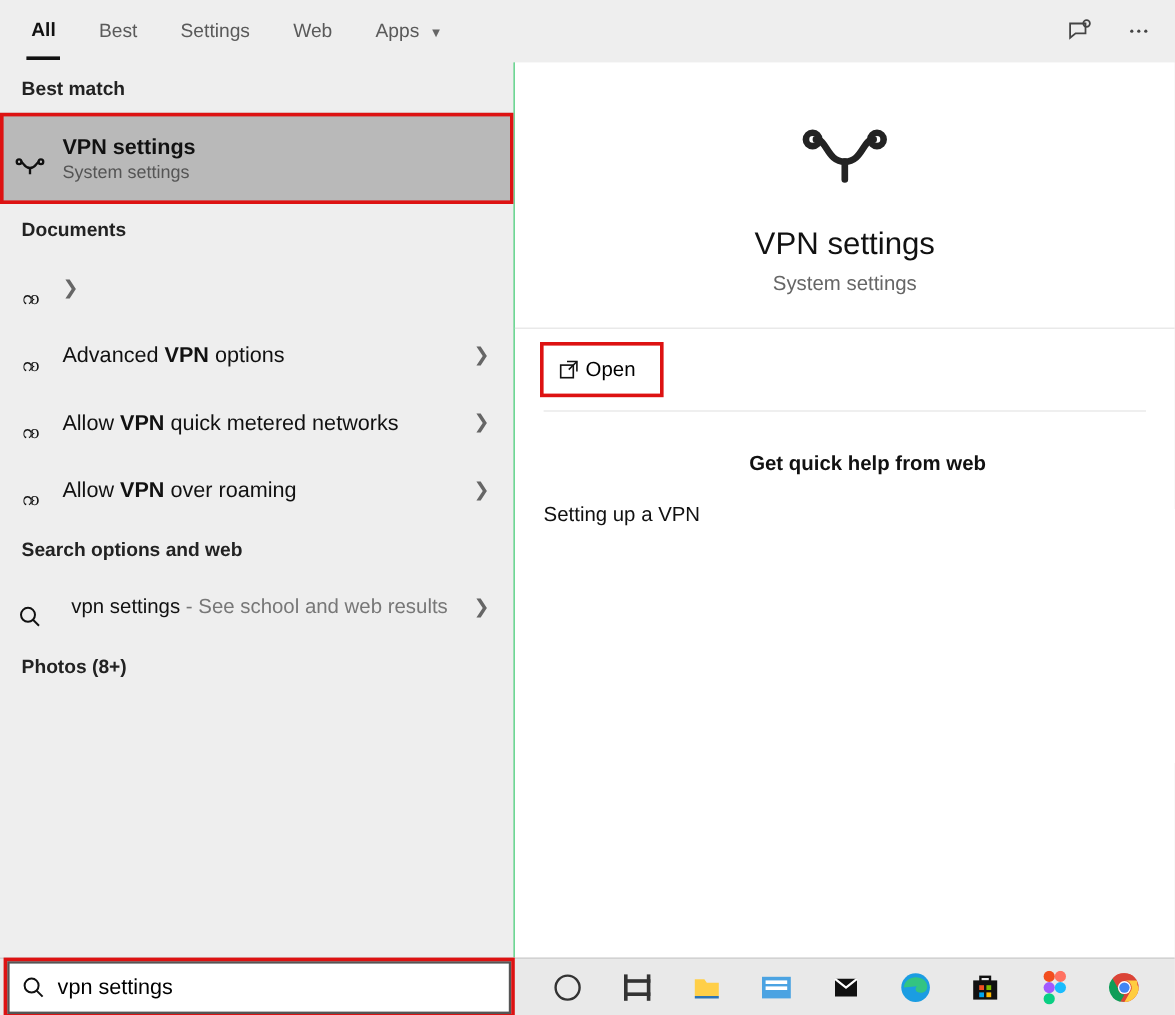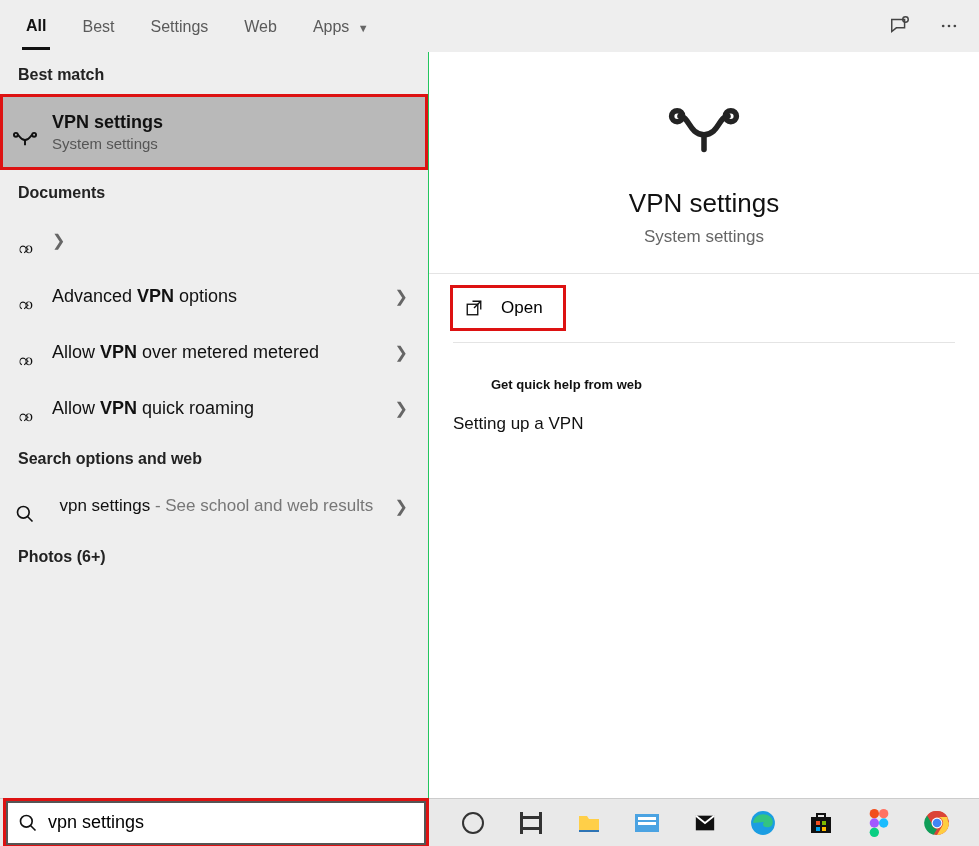--- a/index.html
+++ b/index.html
@@ -29,24 +29,24 @@
   .result .sub { font-size: 15px; color: #555; margin-top: 2px; }
   .result .chevron { color: #666; font-size: 16px; padding-right: 8px; }
   
   .vpn-glyph { font-family: monospace; font-size: 16px; letter-spacing: -2px; }
   
   
   .big-icon { margin-top: 32px; width: 74px; height: 58px; color: #232323; }
   .detail-title { font-size: 26px; color: #111; margin-top: 28px; }
   .detail-sub { font-size: 17px; color: #666; margin-top: 8px; }
   .detail-body { width: 100%; border-top: 1px solid #e4e4e4; margin-top: 26px; padding: 0 24px; }
-  .open-btn { display:inline-flex; align-items:center; gap:18px; padding: 10px 20px 10px 12px; margin-top: 14px; outline: 3px solid #dd1212; cursor:pointer; }
+  .open-btn { display:inline-flex; align-items:center; gap:5px; padding: 10px 20px 10px 12px; margin-top: 14px; outline: 3px solid #dd1212; cursor:pointer; }
   .open-btn .oicon { font-size: 16px; }
   .open-btn span { font-size: 17px; }
-  .help-head { font-weight: 600; font-size: 13px; color:#111; margin-top: 34px; margin-left: 38px; }
+  .help-head { font-weight: 600; font-size: 17px; color:#111; margin-top: 34px; margin-left: 38px; text-align: center; }
   .help-link { font-size: 17px; color:#111; margin-top: 22px; cursor:pointer; }
   
   
   .taskbar { position: absolute; bottom: 0; left: 0; right: 0; height: 48px; background: #e9e9e9; display:flex; align-items:center; border-top:1px solid #ccc; }
   .search-box { width: 420px; height: 44px; margin: 2px 0 2px 6px; background:#fff; border:2px solid #555; display:flex; align-items:center; padding: 0 10px; gap: 10px; outline: 3px solid #dd1212; }
   .search-box input { border:none; outline:none; font-size: 18px; flex:1; background:transparent; }
   .search-box .sicon { font-size: 18px; color:#111; }
   .task-icons { display:flex; align-items:center; gap: 32px; margin-left: 34px; }
   .task-icons .ti { width:26px; height:26px; display:flex; align-items:center; justify-content:center; font-size:22px; cursor:pointer; }
   
@@ -116,49 +116,49 @@
     <div class="result">
       <div class="ricon vpn-glyph">ᦅᦈ</div>
       <div class="text">
           <div class="title"><span>Advanced </span><b>VPN</b><span> options</span></div>
         </div>
       <div class="chevron">❯</div>
     </div>
     <div class="result">
       <div class="ricon vpn-glyph">ᦅᦈ</div>
       <div class="text">
-          <div class="title"><span>Allow </span><b>VPN</b><span> over metered metered</span></div>
-        </div>
-      <div class="chevron">❯</div>
-    </div>
-    <div class="result">
-      <div class="ricon vpn-glyph">ᦅᦈ</div>
-      <div class="text">
-          <div class="title"><span>Allow </span><b>VPN</b><span> quick roaming</span></div>
+          <div class="title"><span>Allow </span><b>VPN</b><span> quick metered networks</span></div>
+        </div>
+      <div class="chevron">❯</div>
+    </div>
+    <div class="result">
+      <div class="ricon vpn-glyph">ᦅᦈ</div>
+      <div class="text">
+          <div class="title"><span>Allow </span><b>VPN</b><span> over roaming</span></div>
         </div>
       <div class="chevron">❯</div>
     </div>
 
     <div class="section-head">Search options and web</div>
     <div class="result">
       <div class="ricon">
         <svg width="20" height="20" viewBox="0 0 24 24" fill="none" stroke="#111" stroke-width="2">
             <circle cx="10" cy="10" r="7"></circle>
             <line x1="21" y1="21" x2="15" y2="15"></line>
           </svg>
       </div>
       <div class="text">
         <div class="title" style="font-size:17px;text-align:center;">
           <span>vpn settings</span><span style="color:#777"> - See school and web results</span>
         </div>
       </div>
       <div class="chevron">❯</div>
     </div>
 
-    <div class="section-head">Photos (6+)</div>
+    <div class="section-head">Photos (8+)</div>
   </div>
 
   <div class="col-right">
     <div class="big-icon">
       <svg width="74" height="58" viewBox="0 0 80 60" fill="none" stroke="#232323" stroke-width="6" stroke-linecap="round">
           <path d="M14 14c10 0 10 20 26 20s16-20 26-20"></path>
           <circle cx="11" cy="14" r="6"></circle>
           <circle cx="69" cy="14" r="6"></circle>
           <path d="M40 34v16"></path>
         </svg>

